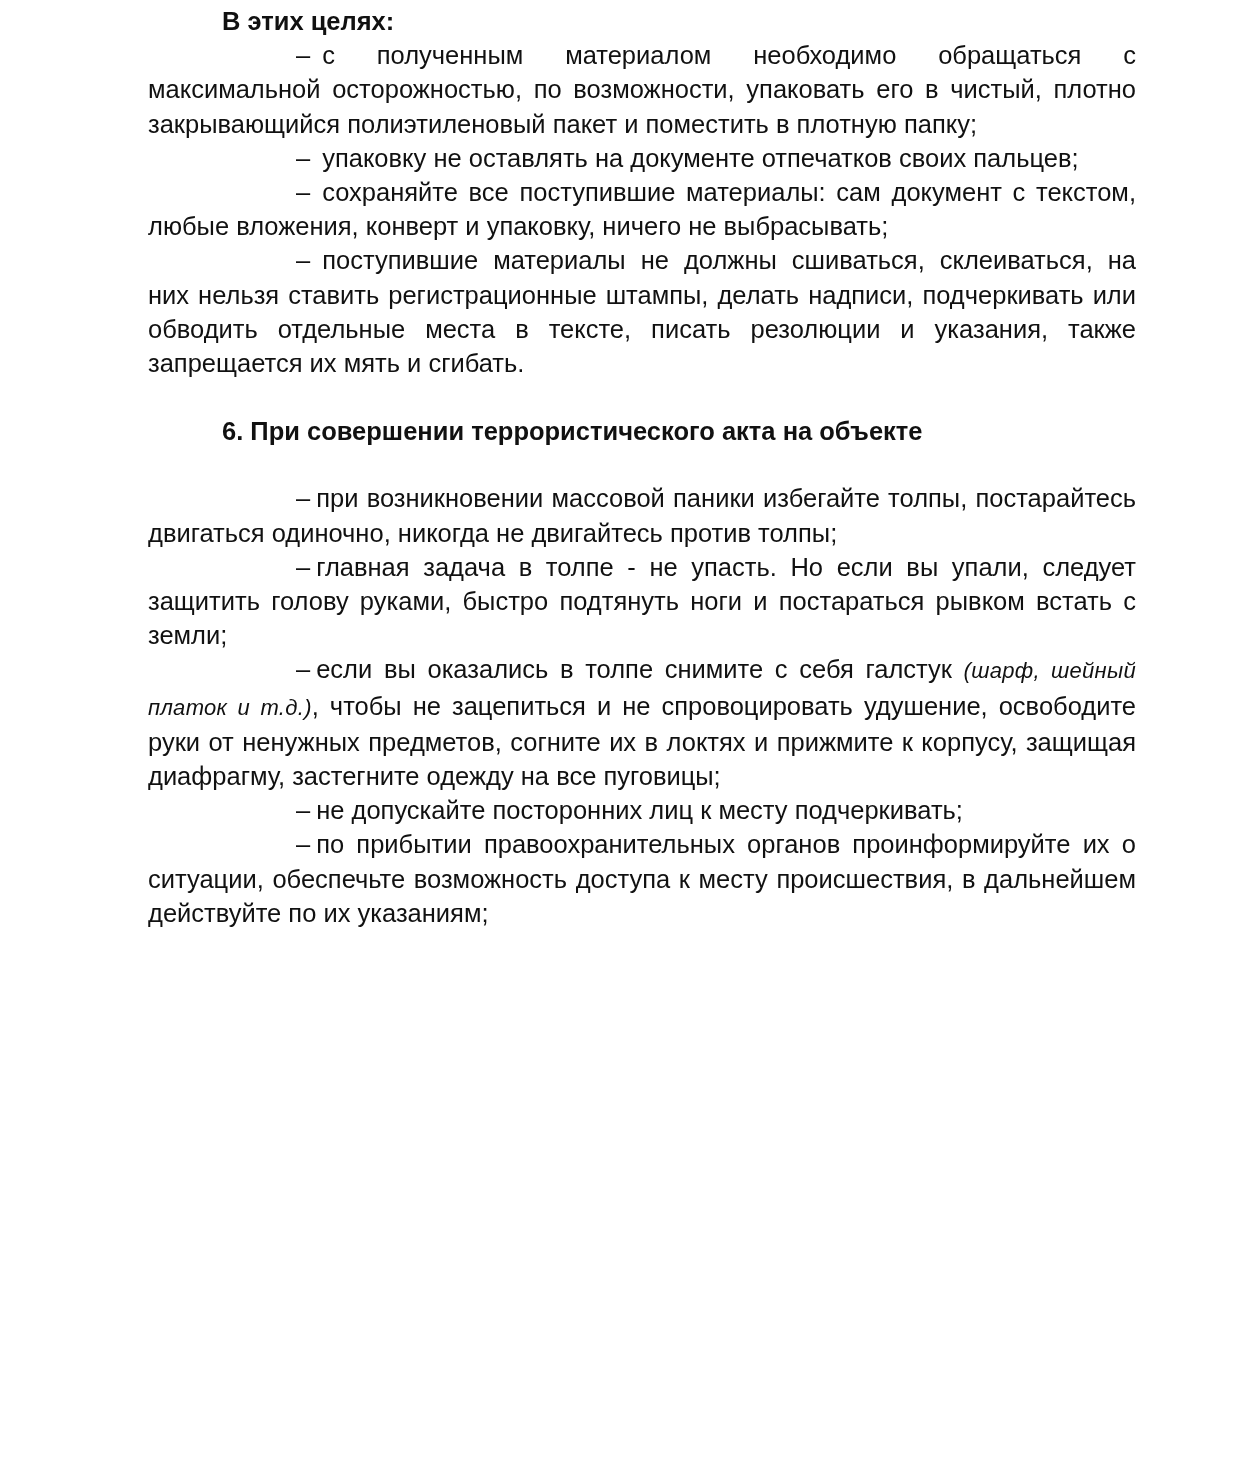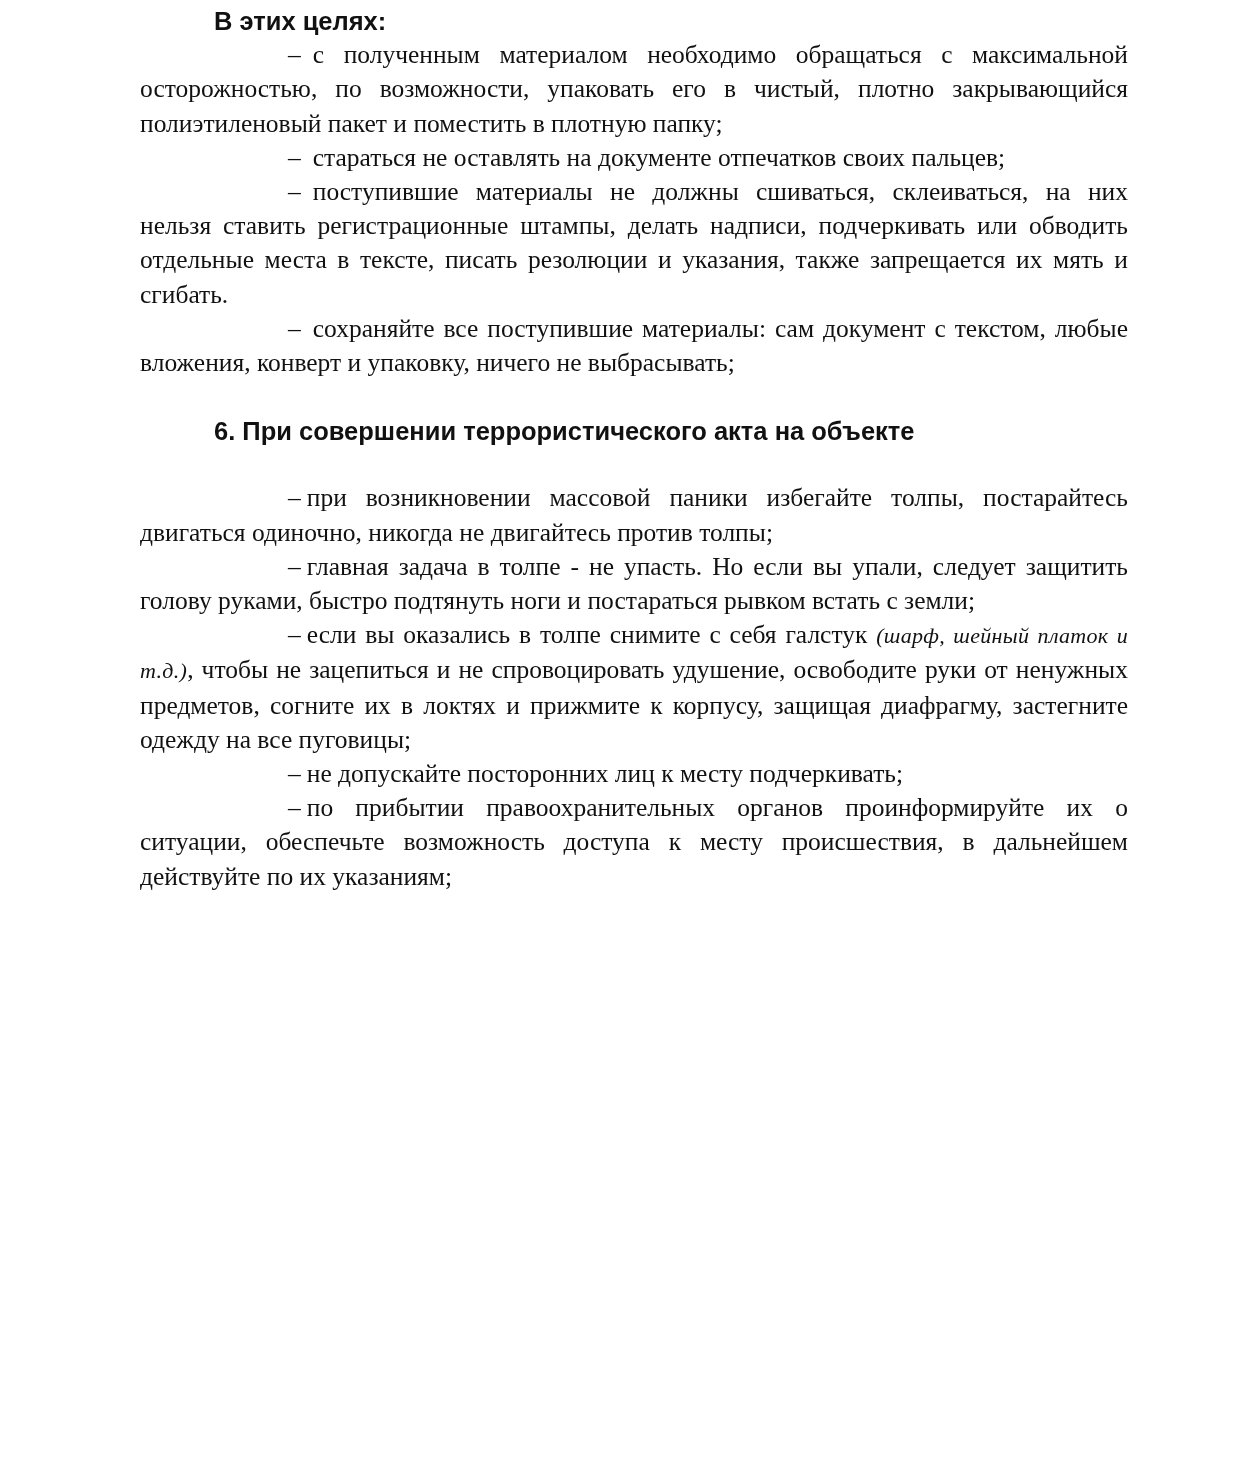--- a/index.html
+++ b/index.html
@@ -10,31 +10,30 @@
     body {
       width: 1240px;
       height: 1473px;
       overflow: hidden;
       position: relative;
       color: #111111;
       font-family: "Liberation Sans", sans-serif;
     }
     .page {
       position: absolute;
-      left: 140px;
+      left: 148px;
       top: 4px;
       width: 988px;
       font-size: 25.5px;
       line-height: 34.2px;
     }
     .para {
       margin: 0;
       text-align: justify;
       text-indent: 74px;
-      font-family: Liberation Serif, serif;
     }
     .heading {
       margin: 0;
       font-weight: bold;
       text-indent: 74px;
       text-align: left;
     }
     .gap {
       height: 34px;
     }
@@ -59,26 +58,26 @@
   </style>
 </head>
 <body>
 
 <div class="page">
 
   <p class="heading">В этих целях:</p>
 
   <p class="para"><span class="dash">–</span><span>с полученным материалом необходимо обращаться с максимальной осторожностью, по возможности, упаковать его в чистый, плотно закрывающийся полиэтиленовый пакет и поместить в плотную папку;</span></p>
 
-  <p class="para"><span class="dash">–</span><span>стараться не оставлять на документе отпечатков своих пальцев;</span></p>
+  <p class="para"><span class="dash">–</span><span>упаковку не оставлять на документе отпечатков своих пальцев;</span></p>
 
 
+  <p class="para"><span class="dash">–</span><span>сохраняйте все поступившие материалы: сам документ с текстом, любые вложения, конверт и упаковку, ничего не выбрасывать;</span></p>
+
   <p class="para"><span class="dash">–</span><span>поступившие материалы не должны сшиваться, склеиваться, на них нельзя ставить регистрационные штампы, делать надписи, подчеркивать или обводить отдельные места в тексте, писать резолюции и указания, также запрещается их мять и сгибать.</span></p>
-
-  <p class="para"><span class="dash">–</span><span>сохраняйте все поступившие материалы: сам документ с текстом, любые вложения, конверт и упаковку, ничего не выбрасывать;</span></p>
 
   <div class="gap"></div>
 
   <p class="heading">6. При совершении террористического акта на объекте</p>
 
   <div class="gap-sm"></div>
 
 
 
 

